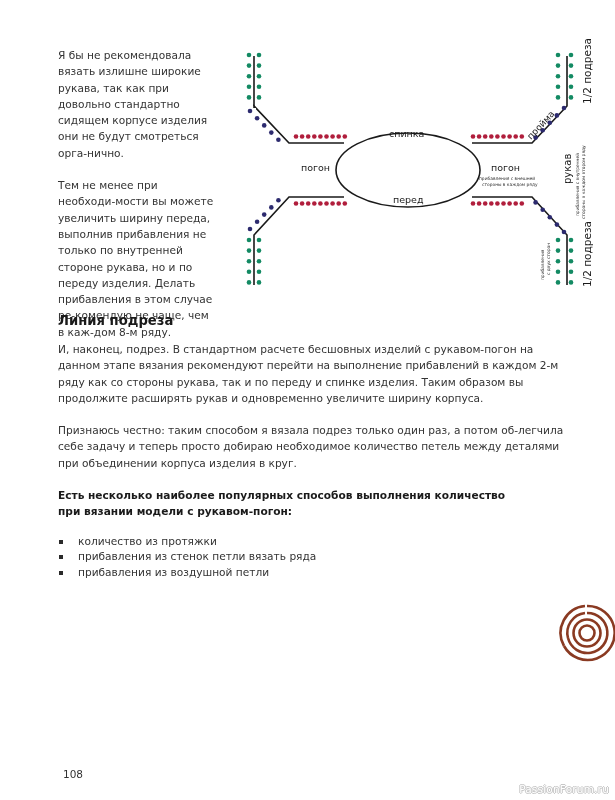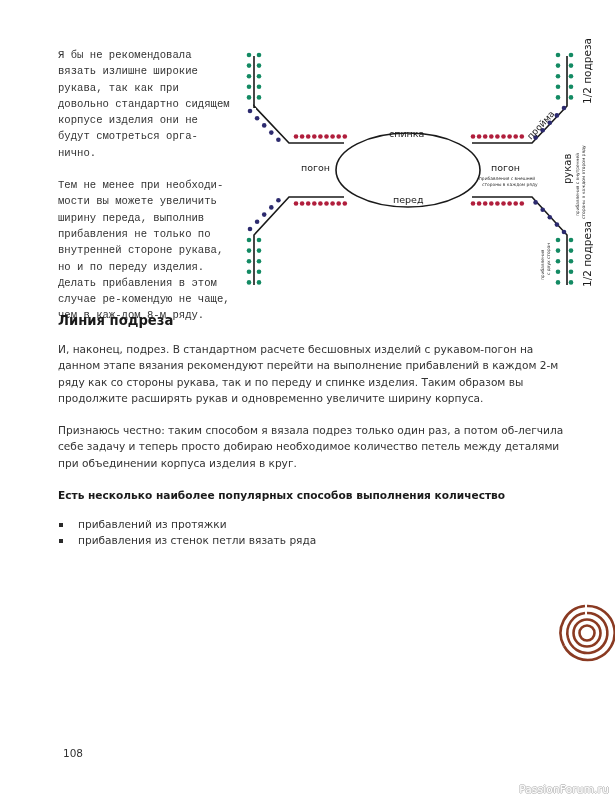--- a/index.html
+++ b/index.html
@@ -5,42 +5,42 @@
   html, body { margin: 0; padding: 0; }
   body {
     width: 615px; height: 800px; position: relative; overflow: hidden;
     background: #ffffff; color: #2a2a2a;
     font-family: "DejaVu Sans", "Liberation Sans", sans-serif;
   }
   .intro {
     position: absolute; left: 58px; top: 47px; width: 172px;
     font-size: 10.6px; line-height: 16.3px; color: #333;
   }
-  .intro p { margin: 0 0 16px 0; font-family: Liberation Mono, monospace; }
+  .intro p { margin: 0 16px 16px 0; }
   .diagram { position: absolute; left: 240px; top: 38px; width: 389px; height: 255px; }
   .diagram svg { width: 389px; height: 255px; display: block; }
   .section {
     position: absolute; left: 58px; top: 312px; width: 520px;
     font-size: 10.6px; line-height: 16.3px; color: #333;
   }
   .section h2 {
     font-size: 13.2px; font-weight: bold; color: #1a1a1a;
     margin: 0 0 11px 0; line-height: 18px;
   }
   .section p { margin: 0 0 16px 0; }
   .section p.bold { font-weight: bold; color: #1a1a1a; margin-bottom: 14px; }
   .bullets { list-style: none; padding: 0; margin: 0; }
   .bullets li { position: relative; padding-left: 20px; line-height: 15.5px; }
   .bullets li::before {
     content: ""; position: absolute; left: 1px; top: 6px;
     width: 4px; height: 4px; background: #2a2a2a;
   }
   .spiral { position: absolute; left: 555px; top: 600px; width: 64px; height: 66px; }
   .page-number {
-    position: absolute; left: 63px; top: 747px; font-size: 10.5px; color: #333;
+    position: absolute; left: 63px; top: 768px; font-size: 10.5px; color: #333;
   }
   .watermark {
     position: absolute; right: 6px; bottom: 5px; font-size: 10.5px;
     color: #ffffff; letter-spacing: 0.2px;
     text-shadow: -1px 0 #c8c8c8, 1px 0 #c8c8c8, 0 -1px #c8c8c8, 0 1px #c8c8c8;
     font-family: "DejaVu Sans", sans-serif;
   }
 </style>
 </head>
 <body>
@@ -190,24 +190,26 @@
     <text font-size="4.4" fill="#333" transform="translate(536,275) rotate(-90)">с двух сторон</text>
   </svg>
 </div>
 
 <div class="section">
   <h2>Линия подреза</h2>
   <p>И, наконец, подрез. В стандартном расчете бесшовных изделий с рукавом-погон на данном этапе вязания рекомендуют перейти на выполнение прибавлений в каждом 2-м ряду как со стороны рукава, так и по переду и спинке изделия. Таким образом вы продолжите расширять рукав и одновременно увеличите ширину корпуса.</p>
   <p>Признаюсь честно: таким способом я вязала подрез только один раз, а потом об-легчила себе задачу и теперь просто добираю необходимое количество петель между деталями при объединении корпуса изделия в круг.</p>
   <p class="bold">
     <span>Есть несколько наиболее популярных способов выполнения количество</span><br>
+    <span>при вязании модели с рукавом-погон:</span>
   </p>
   <ul class="bullets">
-    <li>прибавлений из протяжки</li>
+    <li>количество из протяжки</li>
     <li>прибавления из стенок петли вязать ряда</li>
+    <li>прибавления из воздушной петли</li>
   </ul>
 </div>
 
 <div class="spiral">
   <svg viewBox="0 0 64 66" width="64" height="66" xmlns="http://www.w3.org/2000/svg">
     <g fill="none" stroke="#8a3a22" stroke-width="2.6">
       <path d="M32 6 A27 27 0 1 1 9 46"></path>
       <path d="M9 46 A27 27 0 0 1 30 6"></path>
       <path d="M32 13 A20 20 0 1 1 13 38"></path>
       <path d="M13 38 A20 20 0 0 1 30 13"></path>

